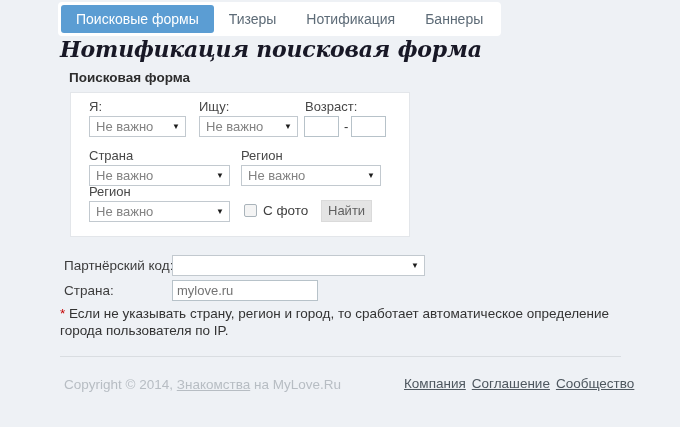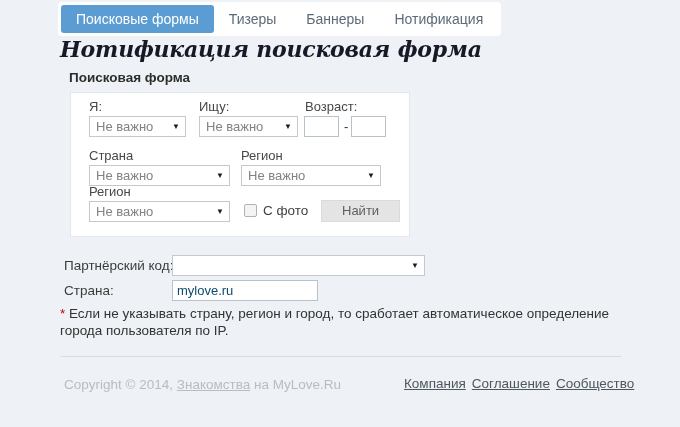--- a/index.html
+++ b/index.html
@@ -45,30 +45,30 @@
     cursor:pointer;white-space:nowrap;overflow:hidden;
   }
   .sel .arrow{
     position:absolute;right:5px;top:50%;transform:translateY(-50%);
     font-size:8px;color:#1c1c1c;line-height:1;
   }
   .tinput{
     position:absolute;box-sizing:border-box;height:21px;
     background:#ffffff;border:1px solid #b7c2c9;
     font-family:"Liberation Sans","DejaVu Sans",sans-serif;
-    font-size:13px;color:#0c4a6e;padding:0 4px;outline:none;
+    font-size:13px;color:#737373;padding:0 4px;outline:none;
   }
   .dash{position:absolute;font-size:13px;color:#333;}
   .checkbox{
     position:absolute;width:13px;height:13px;box-sizing:border-box;
     background:#f4f4f4;border:1px solid #aab4bb;border-radius:2px;cursor:pointer;
   }
   .find-btn{
     position:absolute;background:#e4e4e4;border:1px solid #dadada;
-    font-size:13px;color:#5f5f5f;padding:2px 20px 3px;cursor:pointer;
+    font-size:13px;color:#5f5f5f;padding:2px 6px 3px;cursor:pointer;
   }
   
   .set-label{position:absolute;font-size:13.5px;color:#3c3c3c;white-space:nowrap;}
   
   .note{
     position:absolute;left:60px;top:305px;width:566px;
     font-size:13.5px;color:#333333;line-height:17px;
   }
   .note .star{color:#c40000;}
   
@@ -86,22 +86,22 @@
   }
 </style>
 </head>
 <body>
 
 <div class="stage">
 
   <div class="tabbar">
     <div class="tab active">Поисковые формы</div>
     <div class="tab">Тизеры</div>
+    <div class="tab">Нотификация</div>
     <div class="tab">Баннеры</div>
-    <div class="tab">Нотификация</div>
   </div>
 
   <div class="page-title">Нотификация поисковая форма</div>
 
   <div class="form-heading">Поисковая форма</div>
 
   <div class="form-box">
 
     <div class="flabel" style="left:18px;top:6px;">Я:</div>
     <div class="sel" style="left:18px;top:23px;width:97px;">

